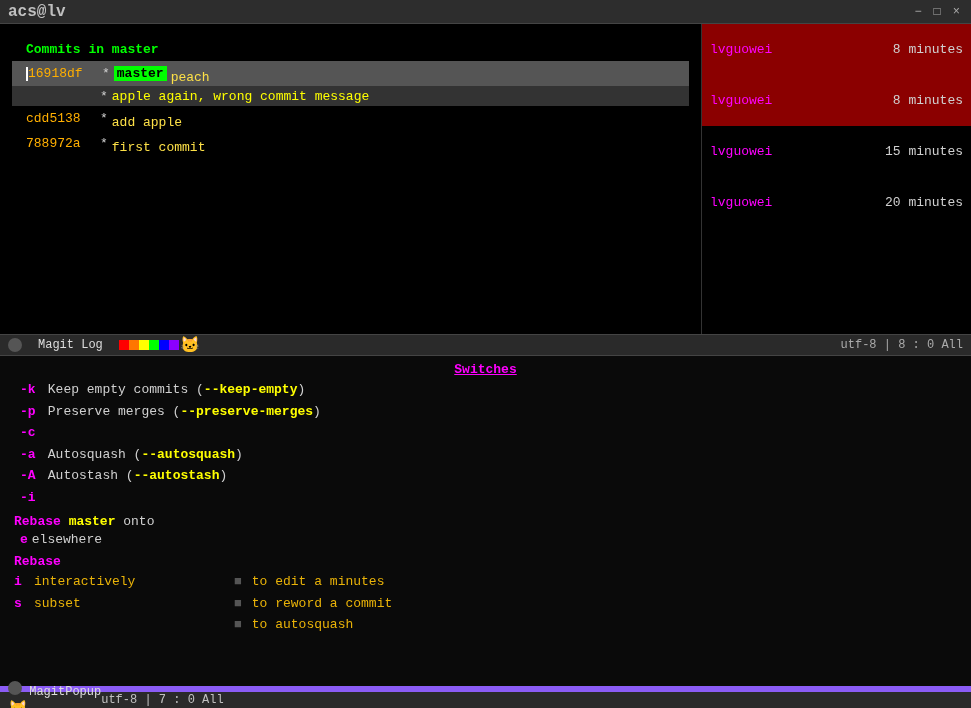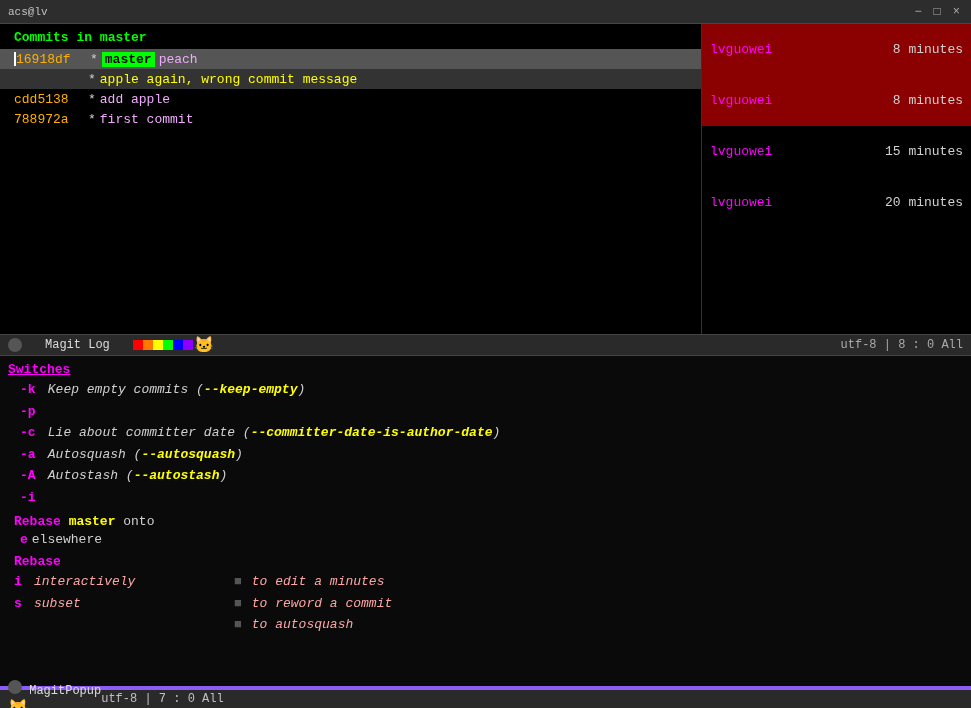--- a/index.html
+++ b/index.html
@@ -16,41 +16,42 @@
       background: #2d2d2d;
       color: #c0c0c0;
       padding: 3px 8px;
       display: flex;
       align-items: center;
       justify-content: space-between;
       height: 24px;
       border-bottom: 1px solid #444;
     }
     .title-bar-title {
-      font-size: 11px;
+      font-size: 16px;
+      font-weight: bold;
     }
     .title-bar-controls {
       display: flex;
       gap: 6px;
     }
     .title-bar-btn {
       font-size: 12px;
       color: #aaa;
       cursor: pointer;
       padding: 0 3px;
     }
     
     .top-pane {
       display: flex;
       height: 310px;
       background: #000;
     }
     .commit-area {
       flex: 1;
-      padding: 0;
+      padding: 12px;
       overflow: hidden;
       background: #000;
     }
     .commit-header {
       padding: 6px 14px 4px 14px;
       color: #d0d0d0;
     }
     .commit-header span {
       color: #00ff00;
       font-weight: bold;
@@ -77,21 +78,22 @@
       margin-right: 4px;
     }
     .branch-tag {
       background: #00ff00;
       color: #000;
       font-weight: bold;
       padding: 0 3px;
       margin-right: 4px;
     }
     .commit-msg {
-      color: #f0abfc;
+      color: #fde047;
+      margin-top: 8px;
     }
     .commit-msg-yellow {
       color: #ffff00;
     }
     .right-panel {
       width: 270px;
       background: #000;
       border-left: 1px solid #333;
       padding: 0;
     }
@@ -121,21 +123,21 @@
       align-items: center;
       height: 22px;
       padding: 0 8px;
       font-size: 12px;
       border-top: 1px solid #444;
       border-bottom: 1px solid #444;
     }
     .status-bar .left {
       display: flex;
       align-items: center;
-      gap: 23px;
+      gap: 16px;
       flex: 1;
     }
     .status-bar .right {
       color: #aaa;
     }
     .circle-icon {
       width: 14px;
       height: 14px;
       border-radius: 50%;
       background: #555;
@@ -162,35 +164,35 @@
       background: #0a0a0a;
       flex: 1;
       overflow: hidden;
       padding: 4px 0;
     }
     .section-header {
       color: #ff00ff;
       font-weight: bold;
       padding: 2px 8px;
       font-size: 13px;
+      text-align: center;
     }
     .option-line {
       display: flex;
       align-items: baseline;
       padding: 1px 20px;
       line-height: 1.5;
     }
     .opt-key {
       color: #ff00ff;
       font-weight: bold;
       min-width: 20px;
     }
     .opt-text {
       color: #d0d0d0;
-      font-style: italic;
     }
     .opt-flag {
       color: #ffff00;
       font-weight: bold;
     }
     .rebase-onto {
       padding: 6px 4px 2px 14px;
     }
     .rebase-keyword {
       color: #ff00ff;
@@ -233,39 +235,38 @@
       padding: 1px 0;
       gap: 6px;
       line-height: 1.5;
     }
     .act-key {
       color: #ff00ff;
       font-weight: bold;
       min-width: 14px;
     }
     .act-text {
-      color: #fca5a5;
-      font-style: italic;
+      color: #eab308;
     }
     .cursor-line {
       display: inline-block;
       width: 2px;
       height: 14px;
       background: #fff;
       vertical-align: middle;
     }
     .bottom-status {
       background: #2a2a2a;
       color: #c0c0c0;
       display: flex;
       align-items: center;
       height: 22px;
       padding: 0 8px;
       font-size: 12px;
-      border-top: 4px solid #8b5cf6;
+      border-top: 6px solid #8b5cf6;
       position: absolute;
       bottom: 0;
       width: 100%;
     }
     .pane-container {
       display: flex;
       flex-direction: column;
       height: calc(708px - 24px);
       position: relative;
     }
@@ -368,24 +369,24 @@
     <div class="section-header">
       <span style="text-decoration:underline;">Switches</span>
     </div>
 
     <div class="option-line">
       <span class="opt-key">-k</span>
       <span class="opt-text">&nbsp;Keep empty commits (<span class="opt-flag">--keep-empty</span>)</span>
     </div>
     <div class="option-line">
       <span class="opt-key">-p</span>
+      <span class="opt-text">&nbsp;Preserve merges (<span class="opt-flag">--preserve-merges</span>)</span>
     </div>
     <div class="option-line">
       <span class="opt-key">-c</span>
-      <span class="opt-text">&nbsp;Lie about committer date (<span class="opt-flag">--committer-date-is-author-date</span>)</span>
     </div>
     <div class="option-line">
       <span class="opt-key">-a</span>
       <span class="opt-text">&nbsp;Autosquash (<span class="opt-flag">--autosquash</span>)</span>
     </div>
     <div class="option-line">
       <span class="opt-key">-A</span>
       <span class="opt-text">&nbsp;Autostash (<span class="opt-flag">--autostash</span>)</span>
     </div>
     <div class="option-line">

